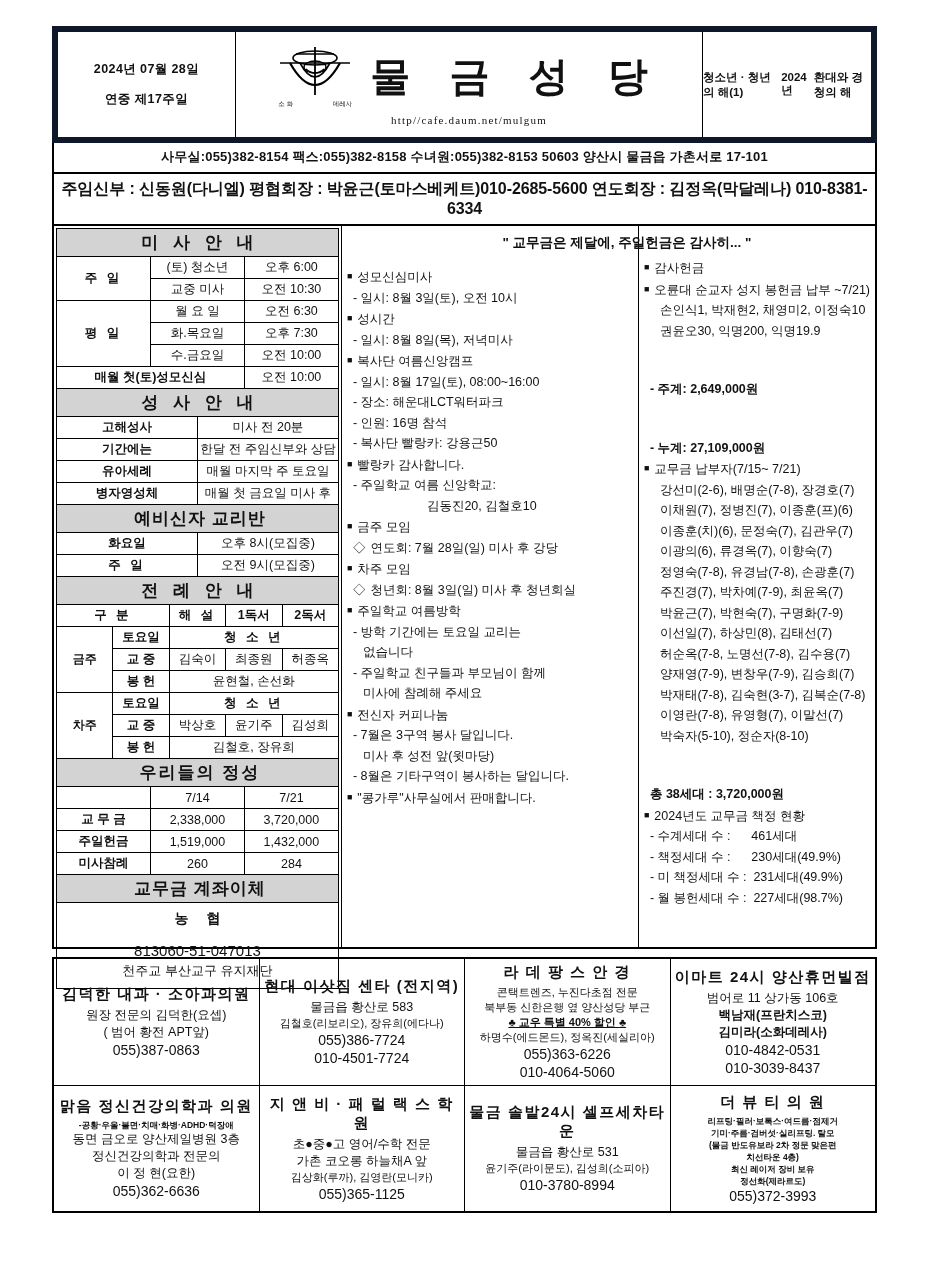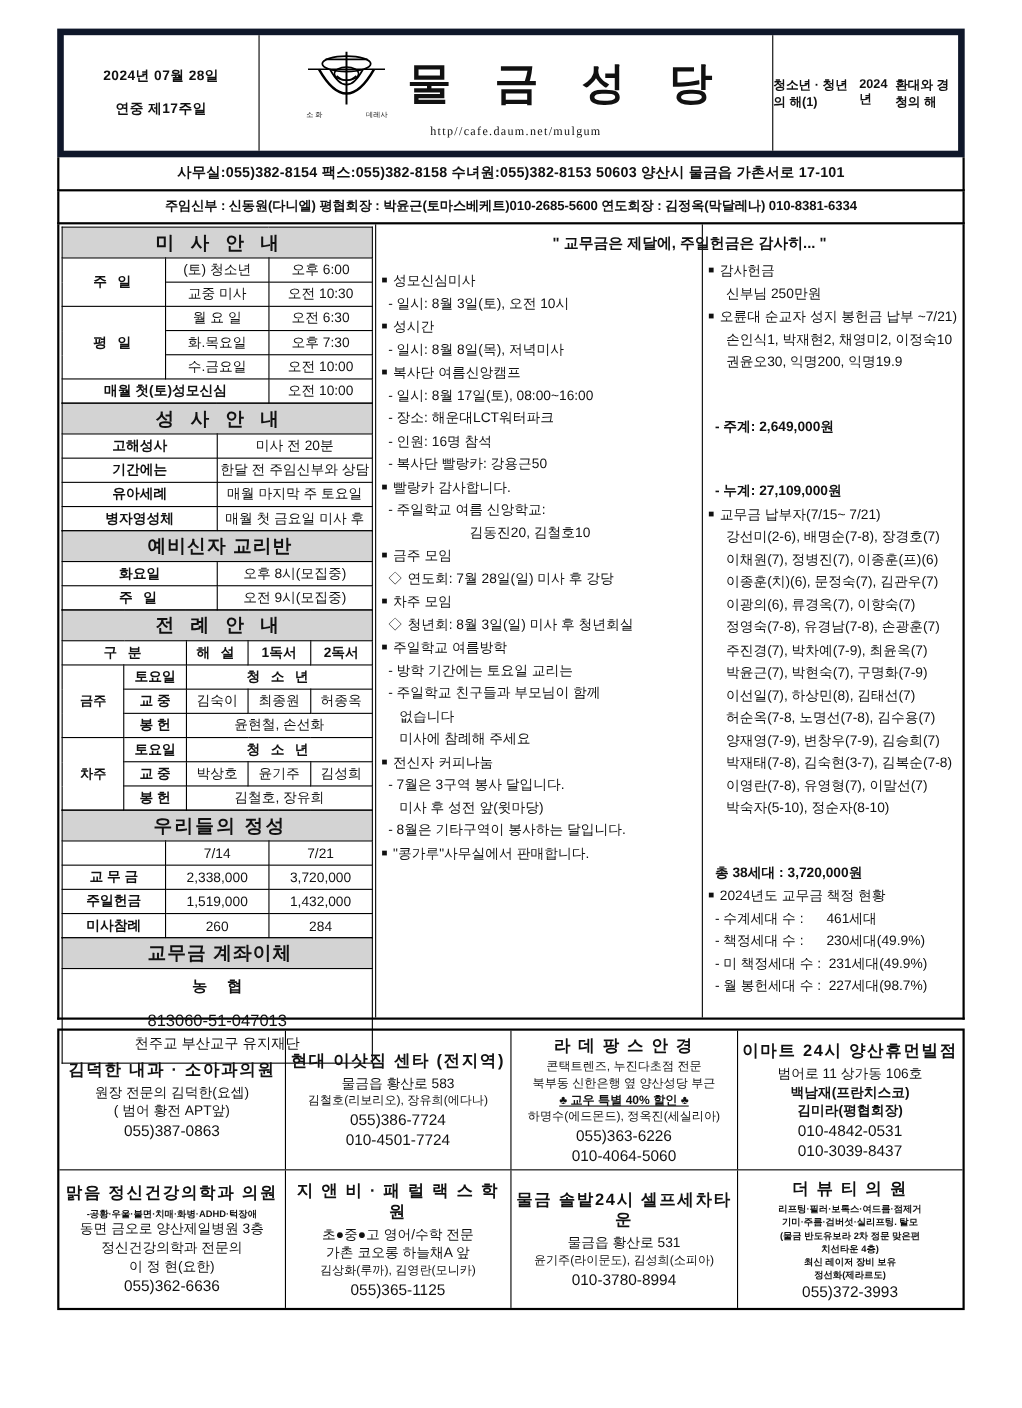--- a/index.html
+++ b/index.html
@@ -83,21 +83,21 @@
   .contact-bar, .staff-bar {
     border-left: 2px solid #000;
     border-right: 2px solid #000;
     border-bottom: 2px solid #000;
     text-align: center;
     font-family: "Liberation Sans", sans-serif;
     font-weight: bold;
     padding: 5px 0 6px 0;
   }
   .contact-bar { font-size: 13px; letter-spacing: 0.2px; }
-  .staff-bar { font-size: 12px; letter-spacing: -0.1px; }
+  .staff-bar { font-size: 16px; letter-spacing: -0.1px; }
 
   
   .main-frame {
     border: 2px solid #000;
     border-top: none;
     display: flex;
     height: 723px;
     margin-top: 0;
   }
   .col-left { width: 291px; border-right: 1.5px solid #000; padding: 2px; }
@@ -401,36 +401,35 @@
           <div class="note ind1">- 복사단 빨랑카: 강용근50</div>
           <div class="note bullet">빨랑카 감사합니다.</div>
           <div class="note ind1">- 주일학교 여름 신앙학교:</div>
           <div class="note ind3">김동진20, 김철호10</div>
           <div class="note bullet">금주 모임</div>
           <div class="note dia ind-d">연도회: 7월 28일(일) 미사 후 강당</div>
           <div class="note bullet">차주 모임</div>
           <div class="note dia ind-d">청년회: 8월 3일(일) 미사 후 청년회실</div>
           <div class="note bullet">주일학교 여름방학</div>
           <div class="note ind1">- 방학 기간에는 토요일 교리는</div>
+          <div class="note ind2">없습니다</div>
           <div class="note ind1">- 주일학교 친구들과 부모님이 함께</div>
-          <div class="note ind2">없습니다</div>
           <div class="note ind2">미사에 참례해 주세요</div>
           <div class="note bullet">전신자 커피나눔</div>
           <div class="note ind1">- 7월은 3구역 봉사 달입니다.</div>
           <div class="note ind2">미사 후 성전 앞(윗마당)</div>
           <div class="note ind1">- 8월은 기타구역이 봉사하는 달입니다.</div>
           <div class="note bullet">"콩가루"사무실에서 판매합니다.</div>
         </div>
     </div>
 
     <div class="col-right">
       <div style="height:27px"></div>
       <div id="finance-list">
           <div class="note bullet">감사헌금</div>
-          <div class="note ind2">신부님 250만원</div>
           <div class="note bullet">오륜대 순교자 성지 봉헌금 납부 ~7/21)</div>
           <div class="note ind2">손인식1, 박재현2, 채영미2, 이정숙10</div>
           <div class="note ind2">권윤오30, 익명200, 익명19.9</div>
           <div class="note b ind1">- 주계: 2,649,000원</div>
           <div class="note b ind1">- 누계: 27,109,000원</div>
           <div class="note bullet">교무금 납부자(7/15~ 7/21)</div>
           <div class="note ind2">강선미(2-6), 배명순(7-8), 장경호(7)</div>
           <div class="note ind2">이채원(7), 정병진(7), 이종훈(프)(6)</div>
           <div class="note ind2">이종훈(치)(6), 문정숙(7), 김관우(7)</div>
           <div class="note ind2">이광의(6), 류경옥(7), 이향숙(7)</div>
@@ -474,21 +473,21 @@
           <div class="ad-s">북부동 신한은행 옆 양산성당 부근</div>
           <div class="ad-u">♣ 교우 특별 40% 할인 ♣</div>
           <div class="ad-s">하명수(에드몬드), 정옥진(세실리아)</div>
           <div class="ad-tel">055)363-6226</div>
           <div class="ad-tel">010-4064-5060</div>
         </div>
         <div class="ad">
           <div class="ad-title">이마트 24시 양산휴먼빌점</div>
           <div class="ad-l">범어로 11 상가동 106호</div>
           <div class="ad-l ad-b">백남재(프란치스코)</div>
-          <div class="ad-l ad-b">김미라(평협회장)</div>
+          <div class="ad-l ad-b">김미라(소화데레사)</div>
           <div class="ad-tel">010-4842-0531</div>
           <div class="ad-tel">010-3039-8437</div>
         </div>
       </div>
       <div class="ad-row">
         <div class="ad">
           <div class="ad-title">맑음 정신건강의학과 의원</div>
           <div class="ad-xs">-공황·우울·불면·치매·화병·ADHD·턱장애</div>
           <div class="ad-l">동면 금오로 양산제일병원 3층</div>
           <div class="ad-l">정신건강의학과 전문의</div>

